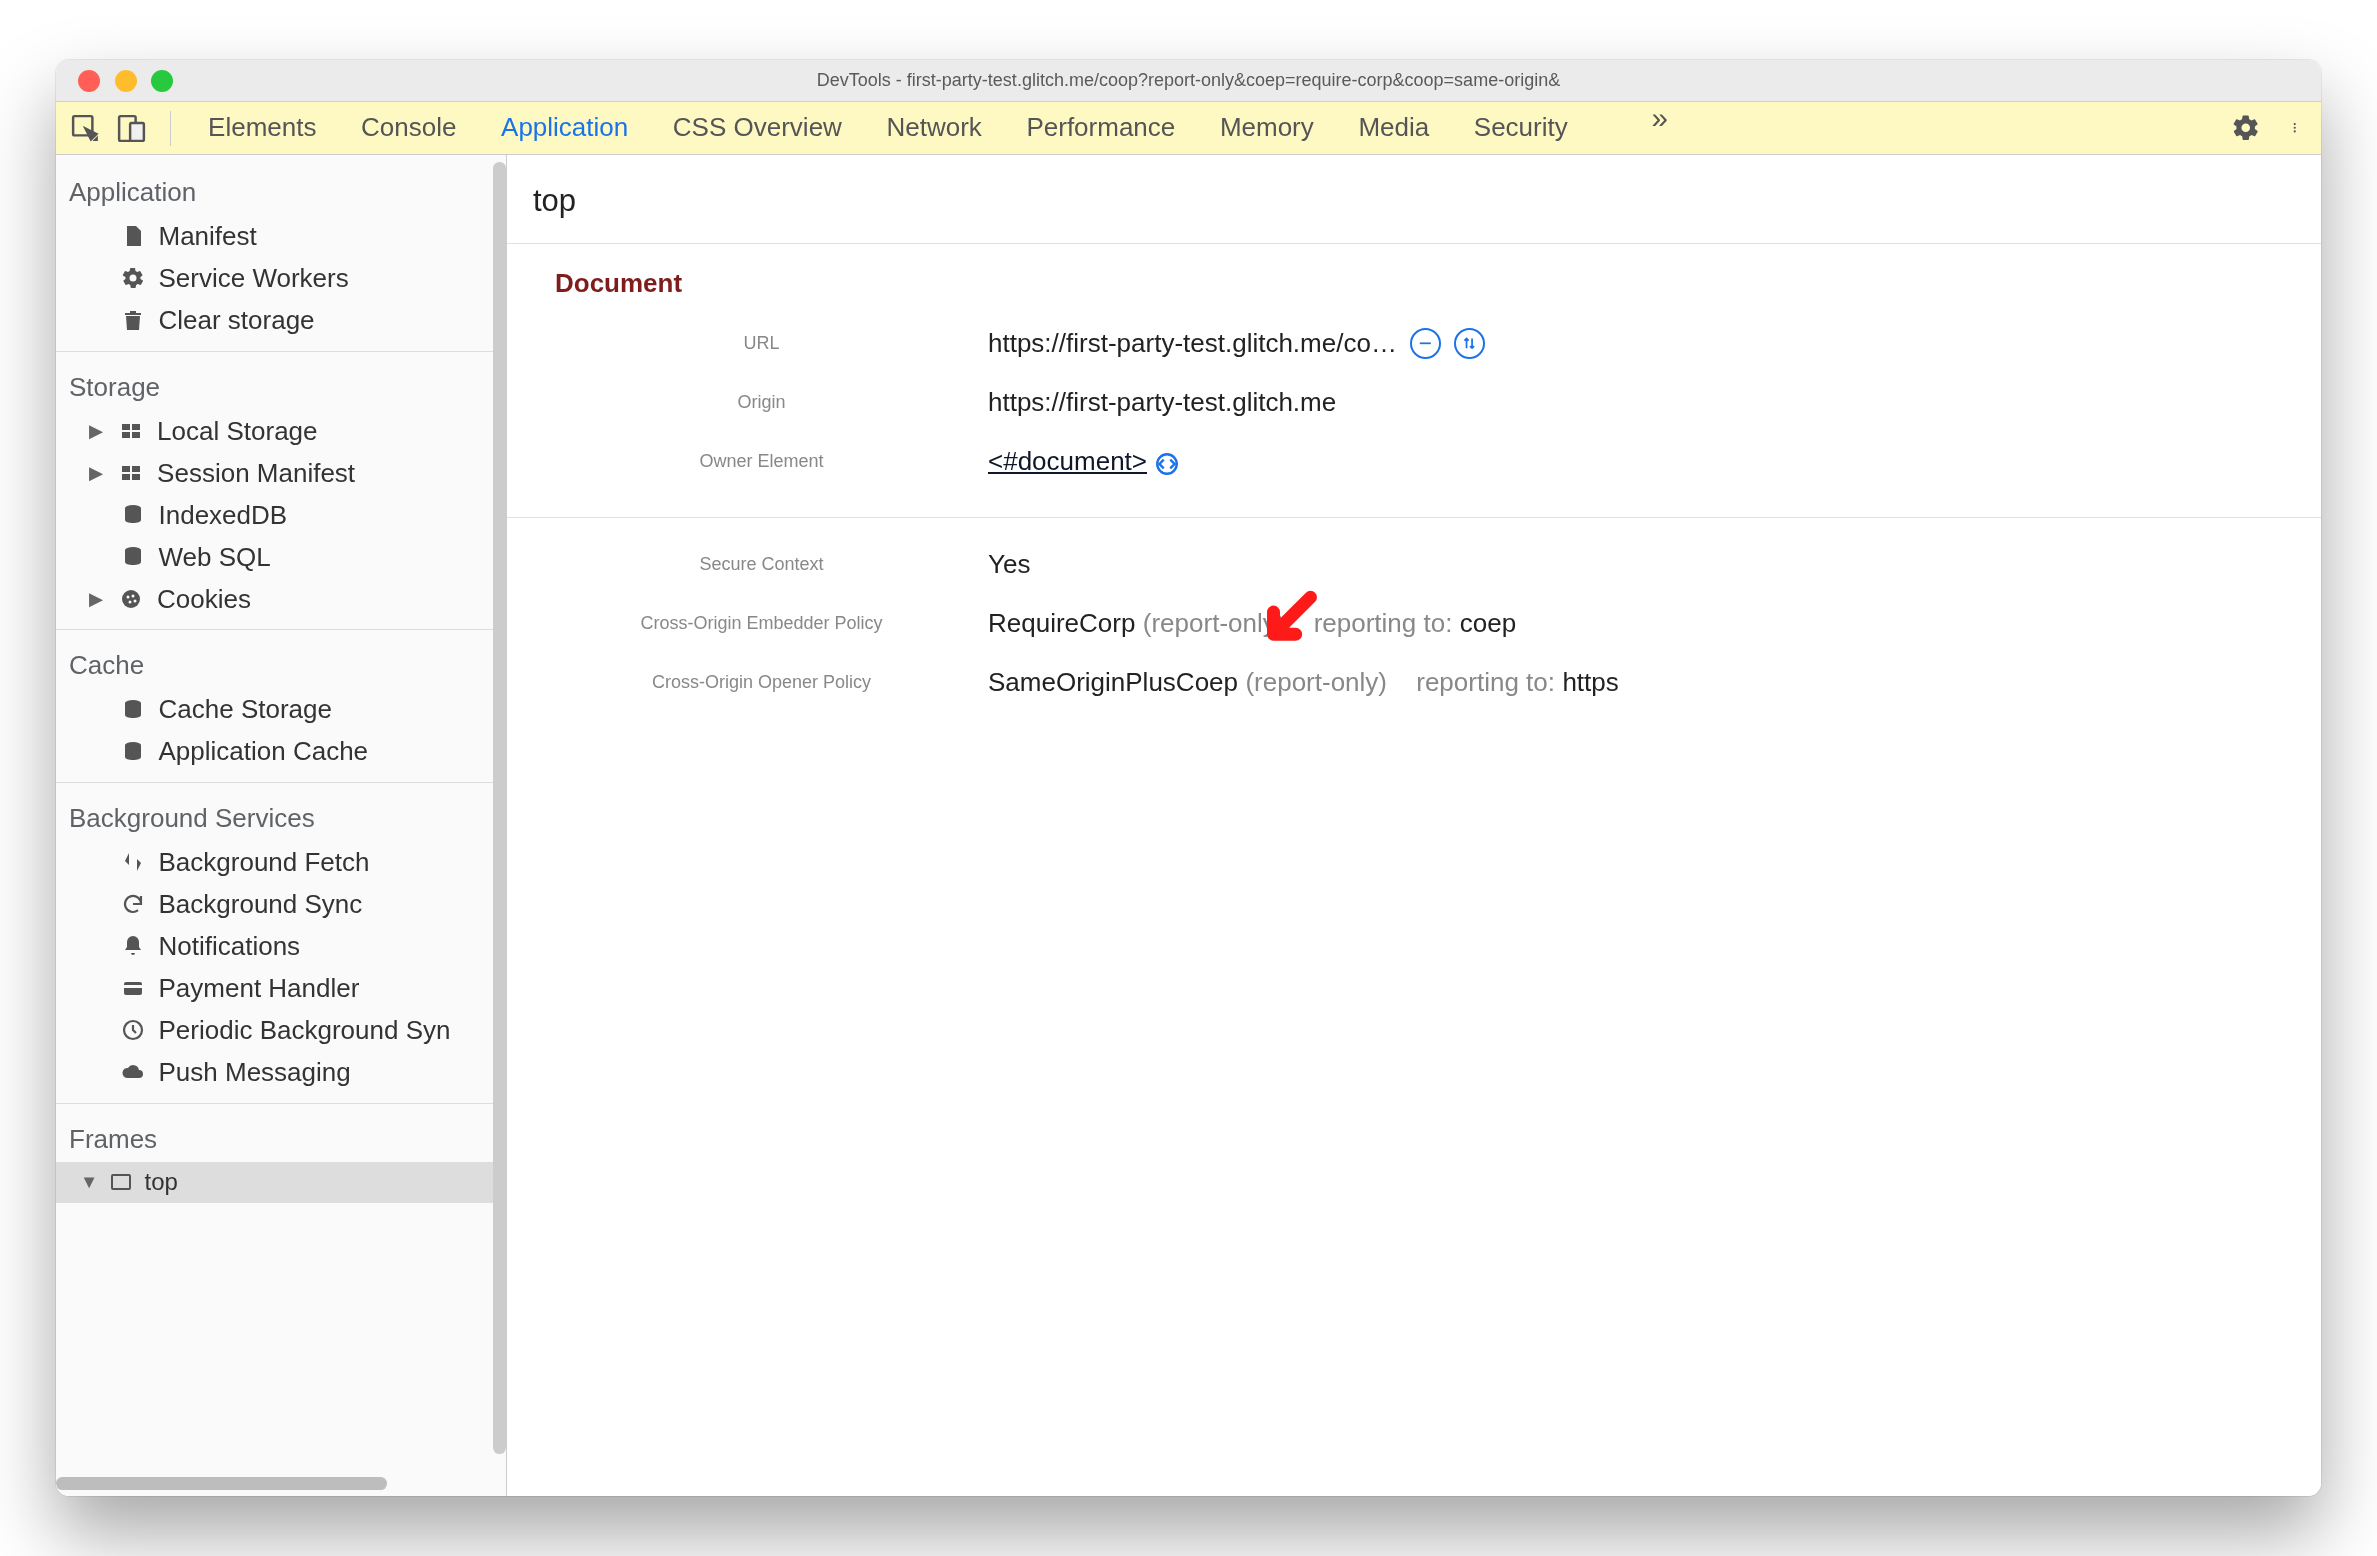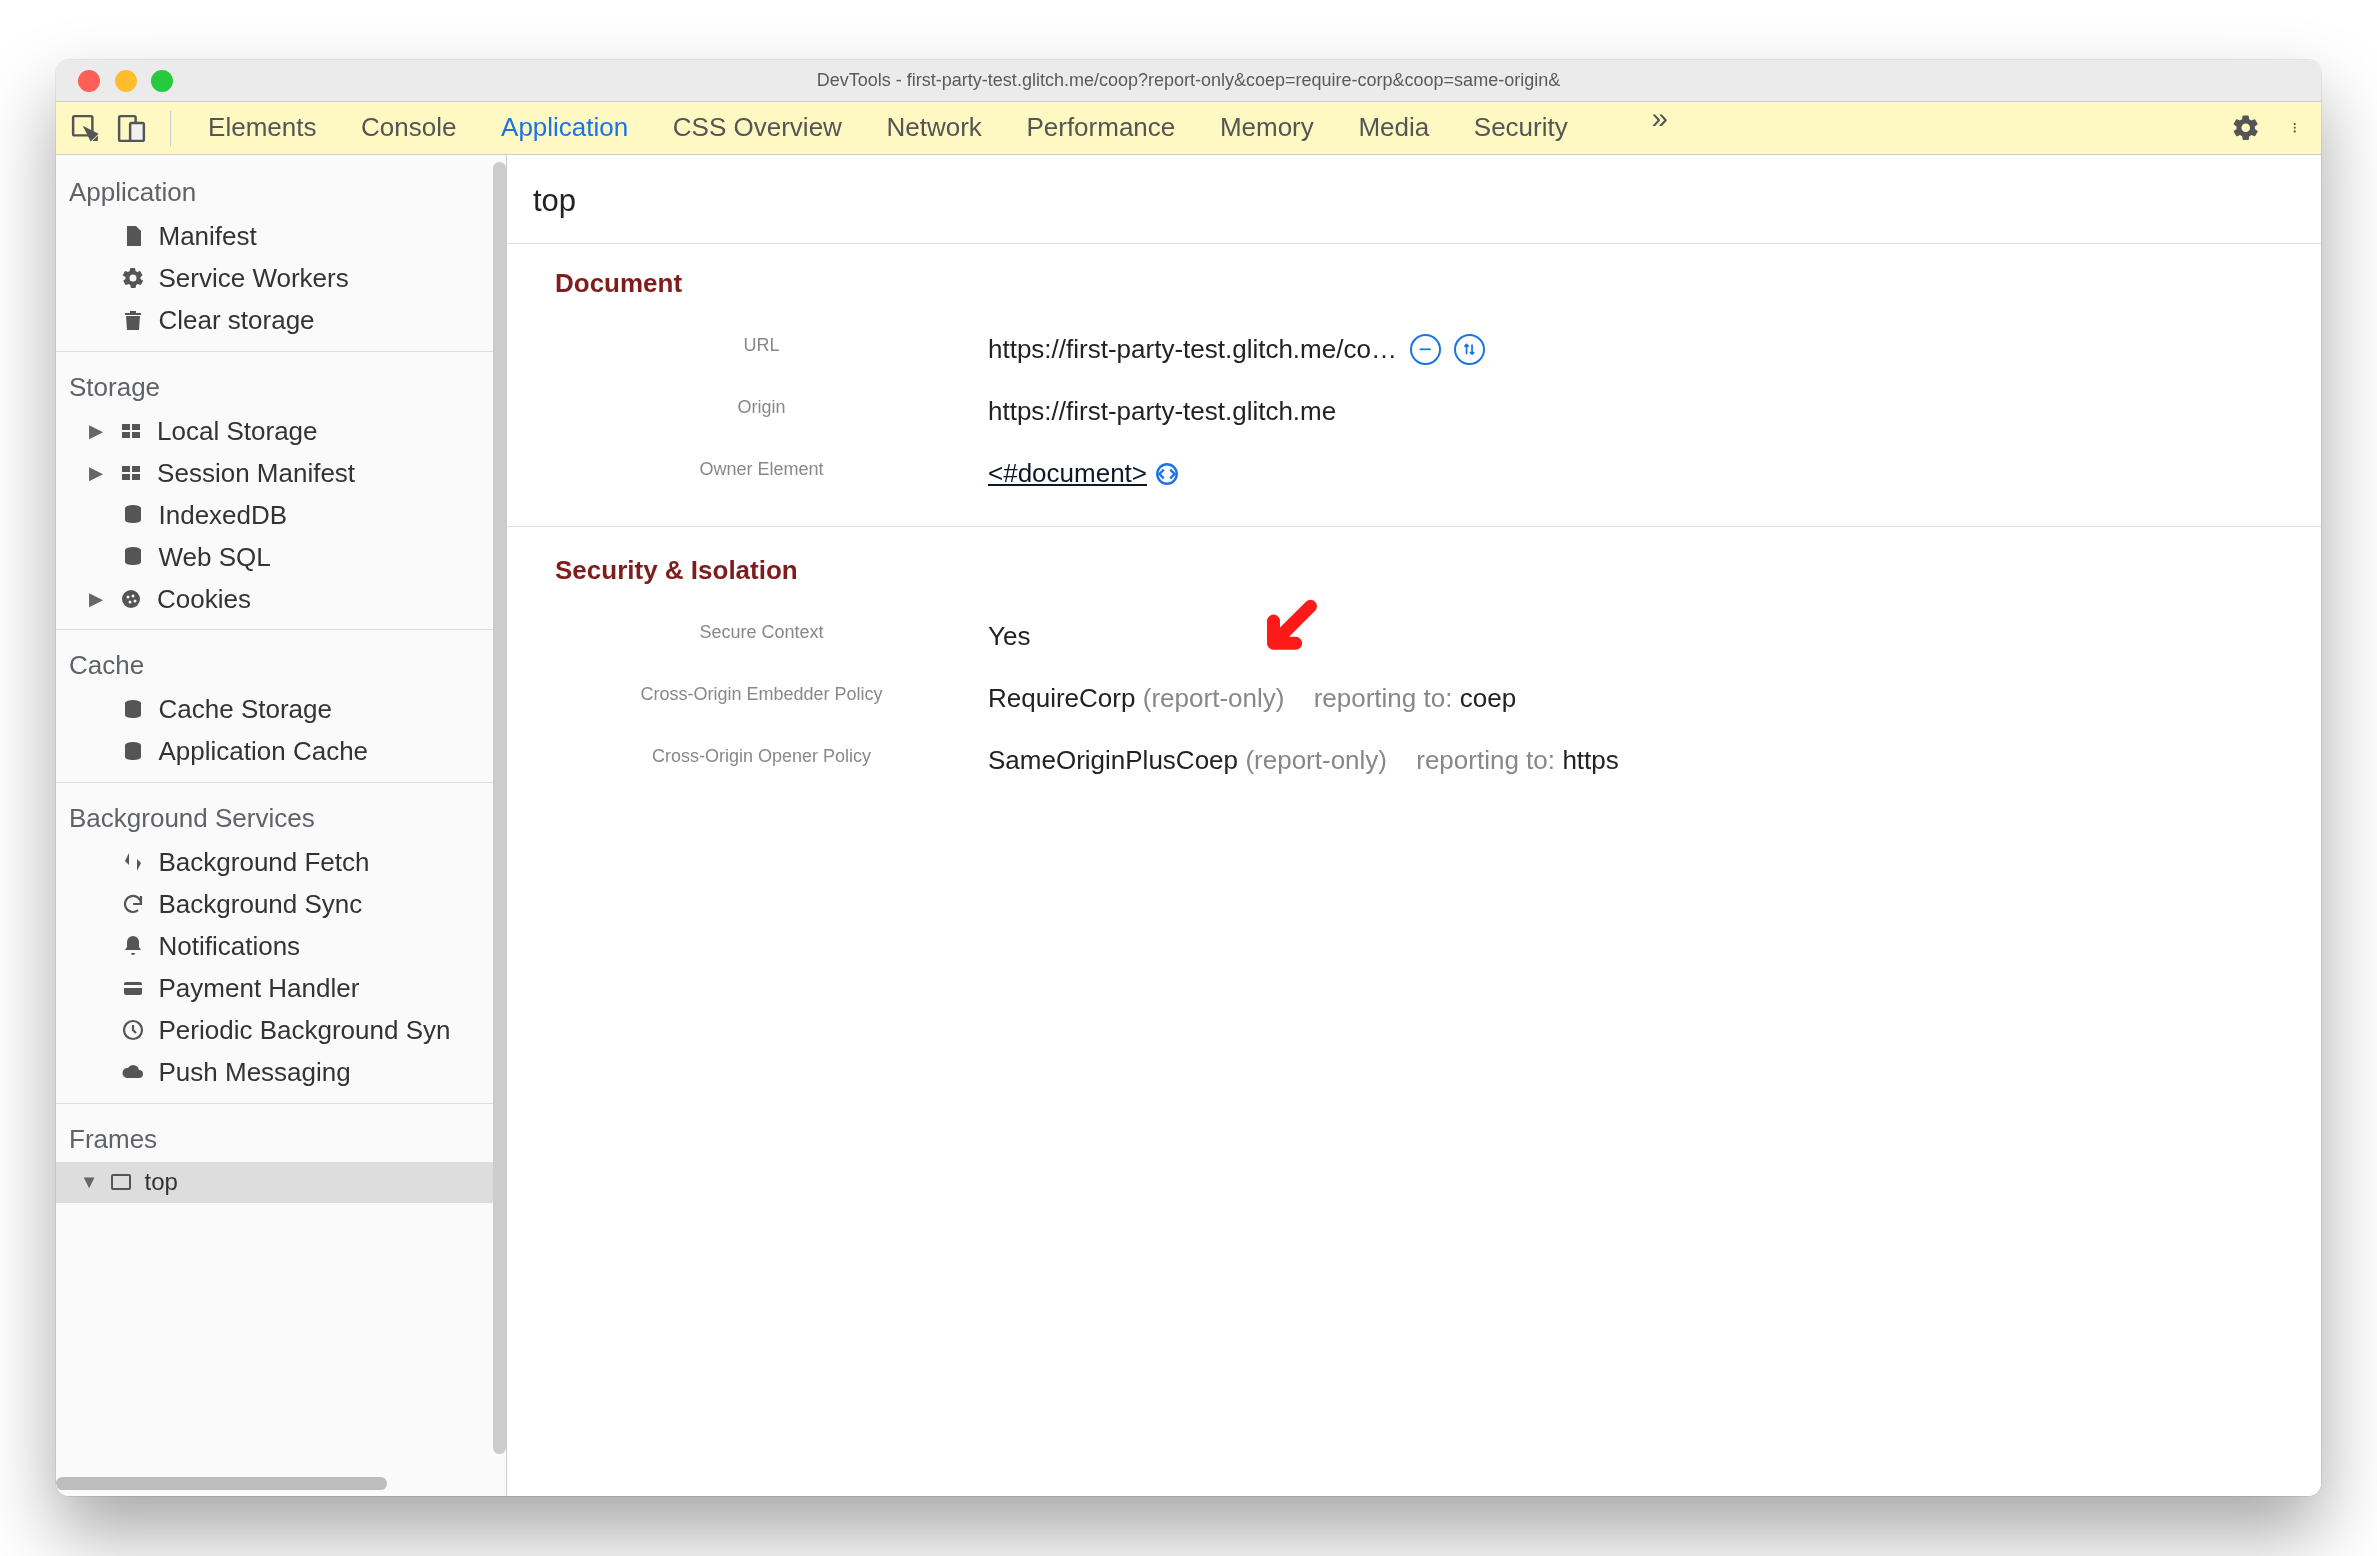--- a/index.html
+++ b/index.html
@@ -36,21 +36,21 @@
 .scrollbar-vert { position: absolute; right: 0; top: 7.4px; bottom: 42px; width: 13px; background: #ccc; border-radius: 6.4px; }
 .scrollbar-horz { position: absolute; left: 0; bottom: 0; height: 26px; right: 0; }
 .scrollbar-horz .thumb { position: absolute; left: 0; width: 331px; height: 13px; bottom: 6.4px; background: #bdbdbd; border-radius: 6.4px; }
 .content { flex: 1; background: #fff; display: flex; flex-direction: column; position: relative; }
 .content-header { padding: 28px 26px 24px; font-size: 31px; color: #222; border-bottom: 0.9px solid #e0e0e0; }
 .content-body { padding: 24px 48px; }
 .section { margin-bottom: 37px; }
 .section h3 { font-size: 26px; font-weight: 700; margin-bottom: 26px; color: #7f1d1d; }
 .row { display: flex; align-items: center; margin-bottom: 22px; min-height: 37px; }
 .row-label { width: 433px; text-align: center; color: #888; font-size: 18px; padding-right: 20px; }
-.row-value { font-size: 26px; color: #222; display: flex; align-items: center; gap: 7.4px; flex-wrap: wrap; margin-top: 9px; }
+.row-value { font-size: 26px; color: #222; display: flex; align-items: flex-end; gap: 7.4px; flex-wrap: wrap; }
 .link { color: #0f172a; text-decoration: underline; }
 .gray { color: #888; }
 .badge-icon { width: 31px; height: 31px; border: 2.3px solid #1a73e8; border-radius: 50%; display: inline-flex; align-items: center; justify-content: center; color: #1a73e8; font-size: 18.4px; margin-left: 5.5px; }
 .doc-link-icon { color: #1a73e8; display: inline-flex; align-items: center; }
 .content-hr { border-top: 0.9px solid #e0e0e0; margin: 9.2px -48px 28px; }
 .red-arrow { position: absolute; color: #ff1a1a; }
 .gear-svg, .kebab-svg { fill: #555; }
 svg { display: block; }
 </style>
 </head>
@@ -336,21 +336,20 @@
                     <path d="M9 8l-4 4 4 4M15 8l4 4-4 4"></path>
                   </svg>
               </span>
             </div>
           </div>
         </div>
 
         <div class="content-hr"></div>
 
         <div class="section" style="position:relative">
-          <h3>Security &amp; Isolation</h3>
           <div class="row">
             <div class="row-label">Secure Context</div>
             <div class="row-value">
                 <span>Yes</span>
               </div>
           </div>
           <div class="row">
             <div class="row-label">Cross-Origin Embedder Policy</div>
             <div class="row-value">
               <span>RequireCorp</span>

